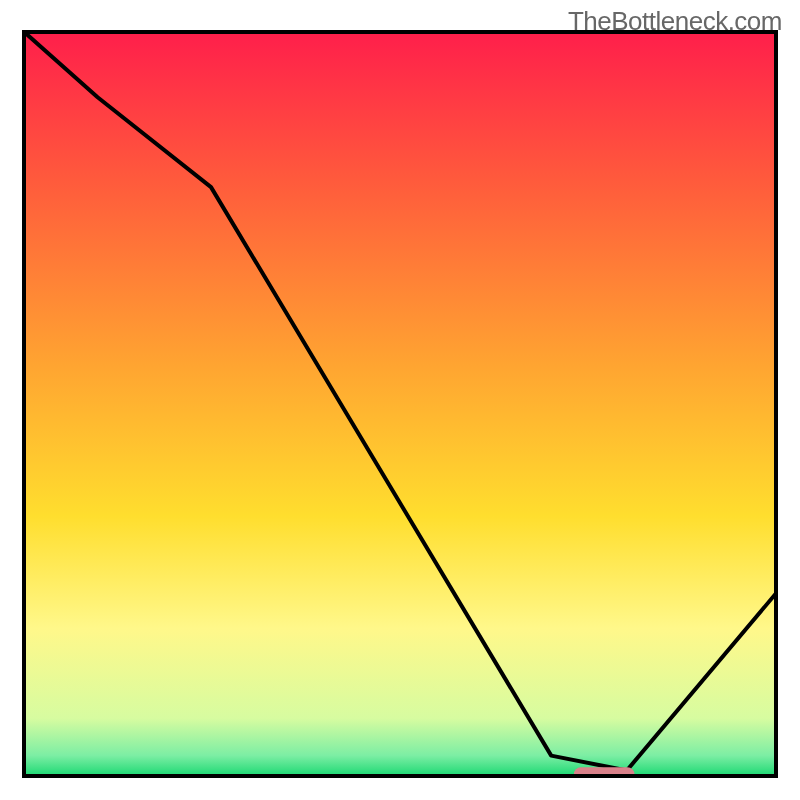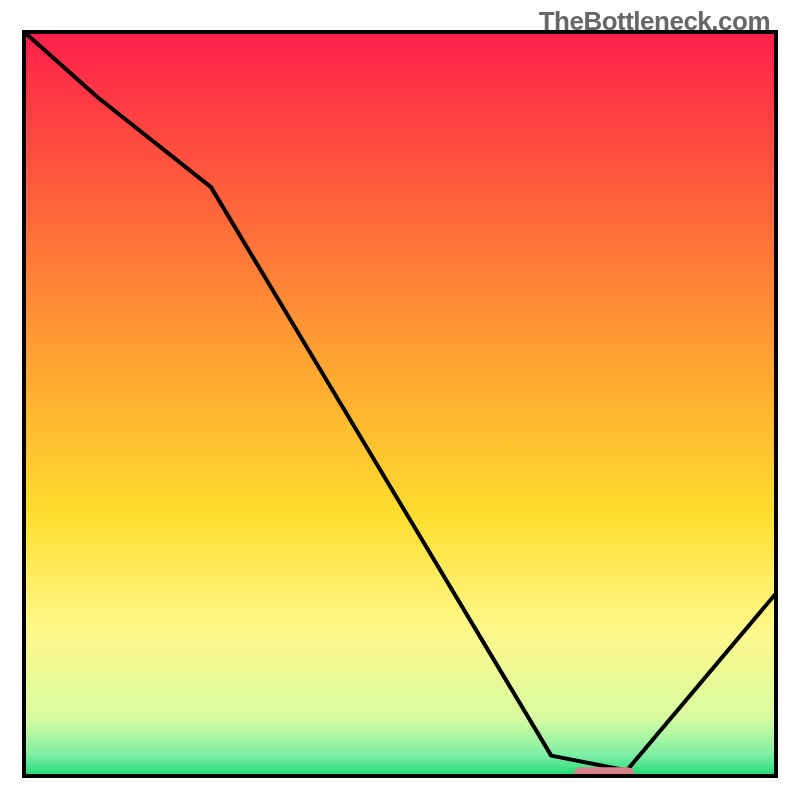--- a/index.html
+++ b/index.html
@@ -7,23 +7,23 @@
     padding: 0;
     background: #ffffff;
     width: 800px;
     height: 800px;
     position: relative;
     font-family: Arial, Helvetica, sans-serif;
   }
   .watermark {
     position: absolute;
     top: 6px;
-    right: 30px;
+    right: 18px;
     font-size: 26px;
-    font-weight: bold;
+    font-weight: normal;
     color: #676767;
     z-index: 10;
     letter-spacing: -0.5px;
   }
   .plot-frame {
     position: absolute;
     left: 22px;
     top: 30px;
     width: 756px;
     height: 748px;

